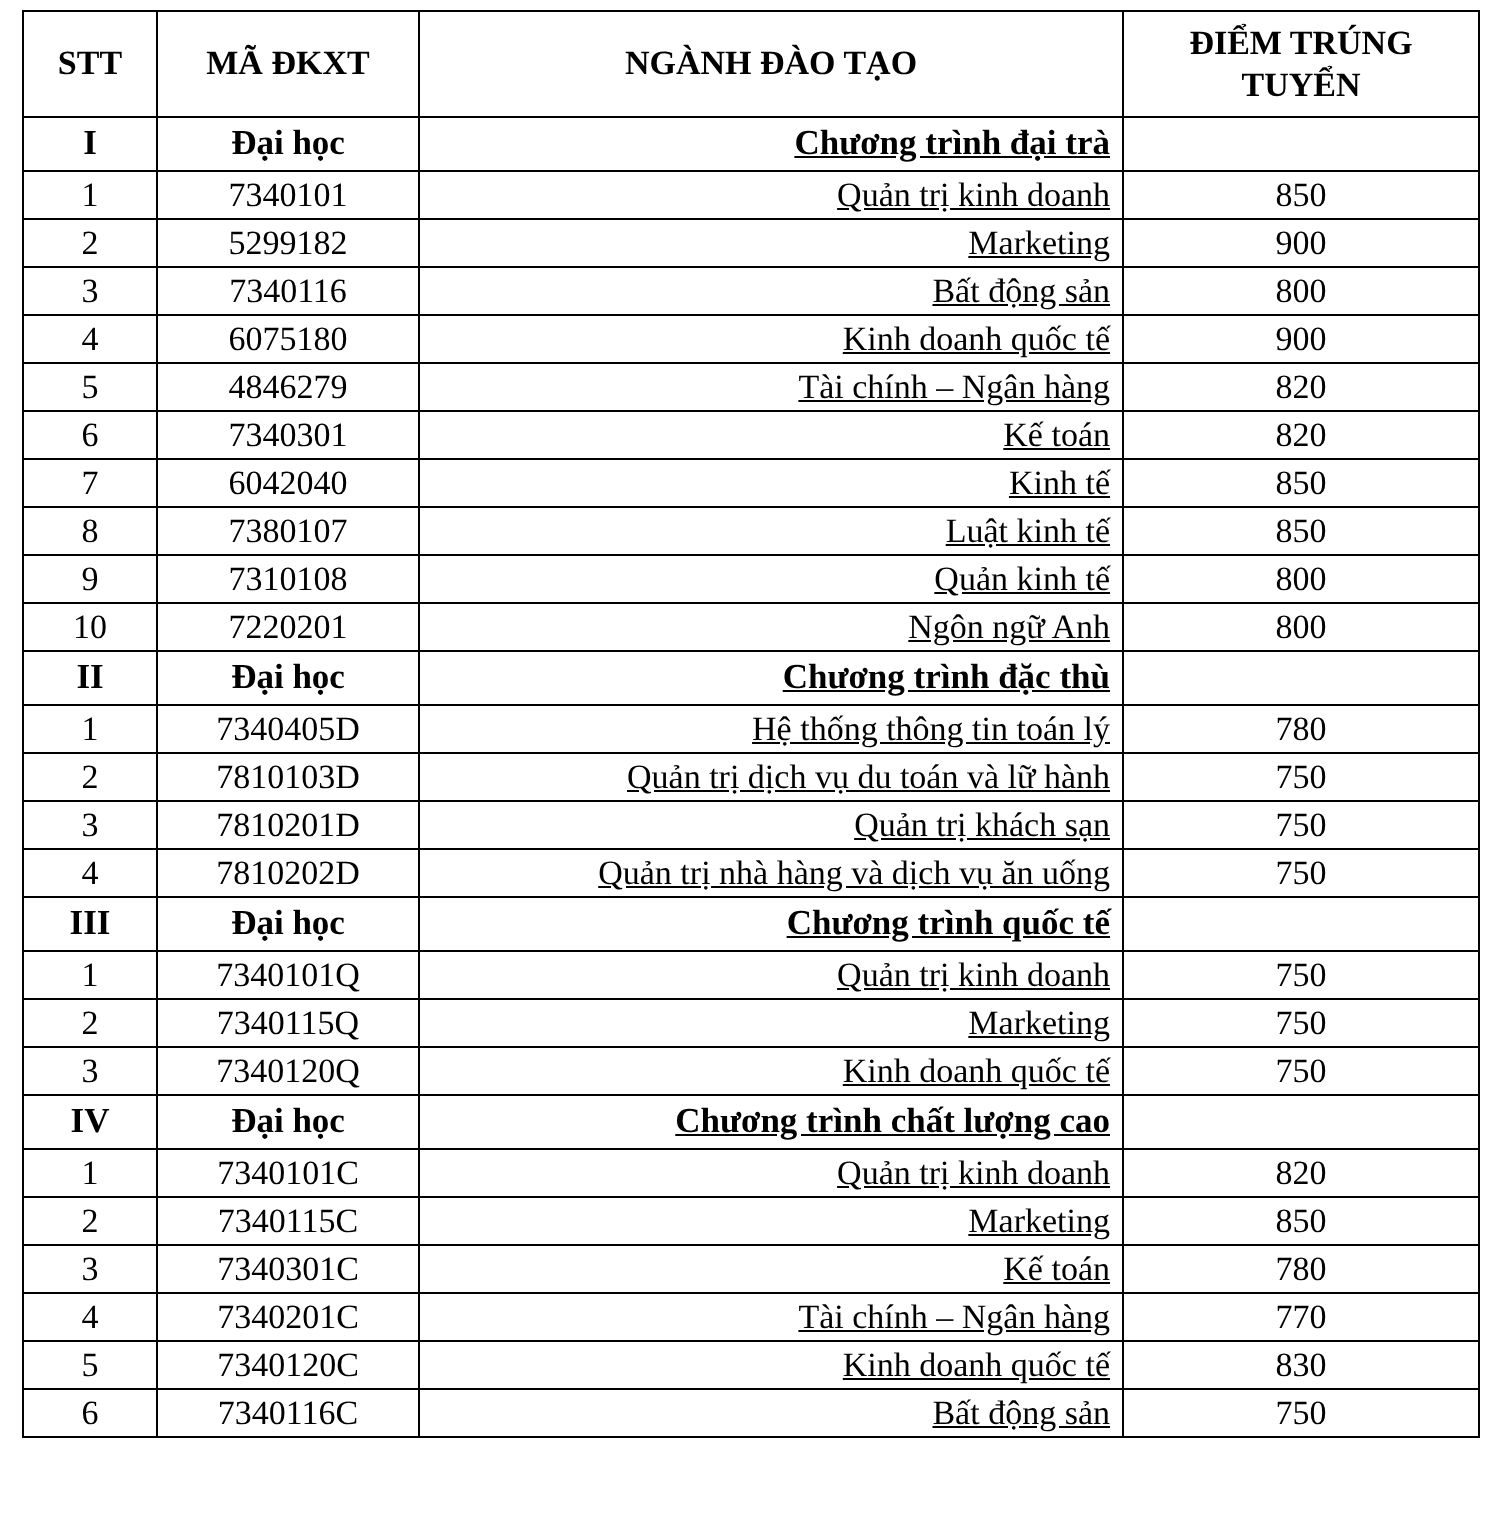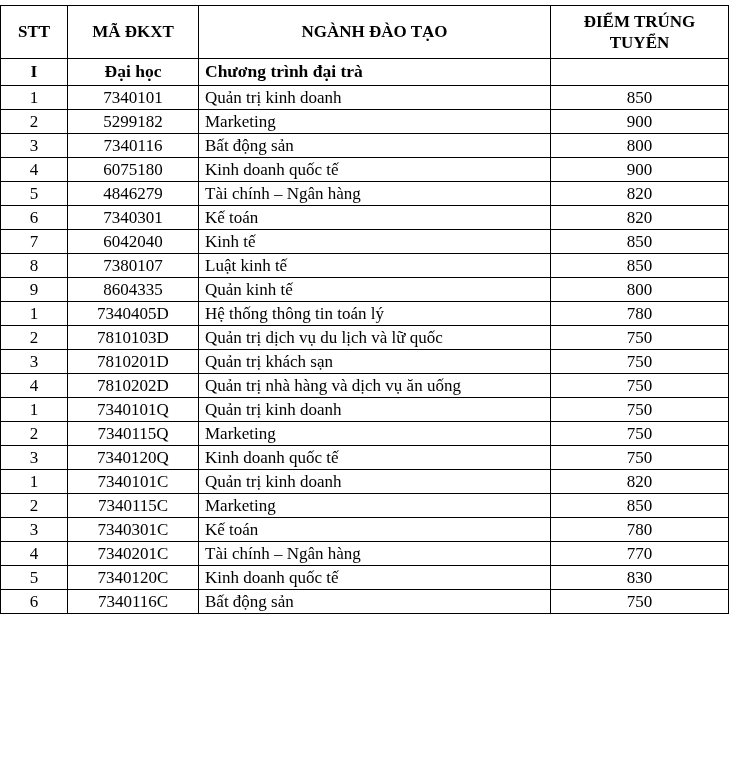--- a/index.html
+++ b/index.html
@@ -10,21 +10,21 @@
   body {
     width: 743px;
     height: 765px;
     font-family: "Liberation Serif", "DejaVu Serif", serif;
     color: #000000;
     overflow: hidden;
   }
   table.score-table {
     border-collapse: collapse;
     table-layout: fixed;
-    margin: 5px 0 0 0;
+    margin: 5px 0 0 11px;
     width: 728px;
   }
   .score-table th, .score-table td {
     border: 1.5px solid #000000;
     padding: 0 6px;
     font-size: 17px;
     line-height: 1.25;
     overflow: hidden;
     white-space: nowrap;
   }
@@ -39,21 +39,21 @@
   .score-table tbody td {
     height: 23px;
     vertical-align: middle;
   }
   .score-table tr.section-row td {
     font-weight: bold;
     height: 26px;
     font-size: 17.5px;
   }
   .al-c { text-align: center; }
-  .al-l { text-align: left; }
+  .al-l { text-align: right; text-decoration: underline; }
 </style>
 </head>
 <body>
 
 <table class="score-table">
   <colgroup>
     <col style="width:67px">
     <col style="width:131px">
     <col style="width:352px">
     <col style="width:178px">
@@ -116,65 +116,89 @@
         <td class="al-c">850</td>
       </tr>
       <tr>
         <td class="al-c">8</td>
         <td class="al-c">7380107</td>
         <td class="al-l">Luật kinh tế</td>
         <td class="al-c">850</td>
       </tr>
       <tr>
         <td class="al-c">9</td>
-        <td class="al-c">8604335</td>
+        <td class="al-c">7310108</td>
         <td class="al-l">Quản kinh tế</td>
         <td class="al-c">800</td>
+      </tr>
+      <tr>
+        <td class="al-c">10</td>
+        <td class="al-c">7220201</td>
+        <td class="al-l">Ngôn ngữ Anh</td>
+        <td class="al-c">800</td>
+      </tr>
+      <tr class="section-row">
+        <td class="al-c">II</td>
+        <td class="al-c">Đại học</td>
+        <td class="al-l">Chương trình đặc thù</td>
+        <td class="al-c"></td>
       </tr>
       <tr>
         <td class="al-c">1</td>
         <td class="al-c">7340405D</td>
         <td class="al-l">Hệ thống thông tin toán lý</td>
         <td class="al-c">780</td>
       </tr>
       <tr>
         <td class="al-c">2</td>
         <td class="al-c">7810103D</td>
-        <td class="al-l">Quản trị dịch vụ du lịch và lữ quốc</td>
+        <td class="al-l">Quản trị dịch vụ du toán và lữ hành</td>
         <td class="al-c">750</td>
       </tr>
       <tr>
         <td class="al-c">3</td>
         <td class="al-c">7810201D</td>
         <td class="al-l">Quản trị khách sạn</td>
         <td class="al-c">750</td>
       </tr>
       <tr>
         <td class="al-c">4</td>
         <td class="al-c">7810202D</td>
         <td class="al-l">Quản trị nhà hàng và dịch vụ ăn uống</td>
         <td class="al-c">750</td>
       </tr>
+      <tr class="section-row">
+        <td class="al-c">III</td>
+        <td class="al-c">Đại học</td>
+        <td class="al-l">Chương trình quốc tế</td>
+        <td class="al-c"></td>
+      </tr>
       <tr>
         <td class="al-c">1</td>
         <td class="al-c">7340101Q</td>
         <td class="al-l">Quản trị kinh doanh</td>
         <td class="al-c">750</td>
       </tr>
       <tr>
         <td class="al-c">2</td>
         <td class="al-c">7340115Q</td>
         <td class="al-l">Marketing</td>
         <td class="al-c">750</td>
       </tr>
       <tr>
         <td class="al-c">3</td>
         <td class="al-c">7340120Q</td>
         <td class="al-l">Kinh doanh quốc tế</td>
         <td class="al-c">750</td>
+      </tr>
+      <tr class="section-row">
+        <td class="al-c">IV</td>
+        <td class="al-c">Đại học</td>
+        <td class="al-l">Chương trình chất lượng cao</td>
+        <td class="al-c"></td>
       </tr>
       <tr>
         <td class="al-c">1</td>
         <td class="al-c">7340101C</td>
         <td class="al-l">Quản trị kinh doanh</td>
         <td class="al-c">820</td>
       </tr>
       <tr>
         <td class="al-c">2</td>
         <td class="al-c">7340115C</td>

